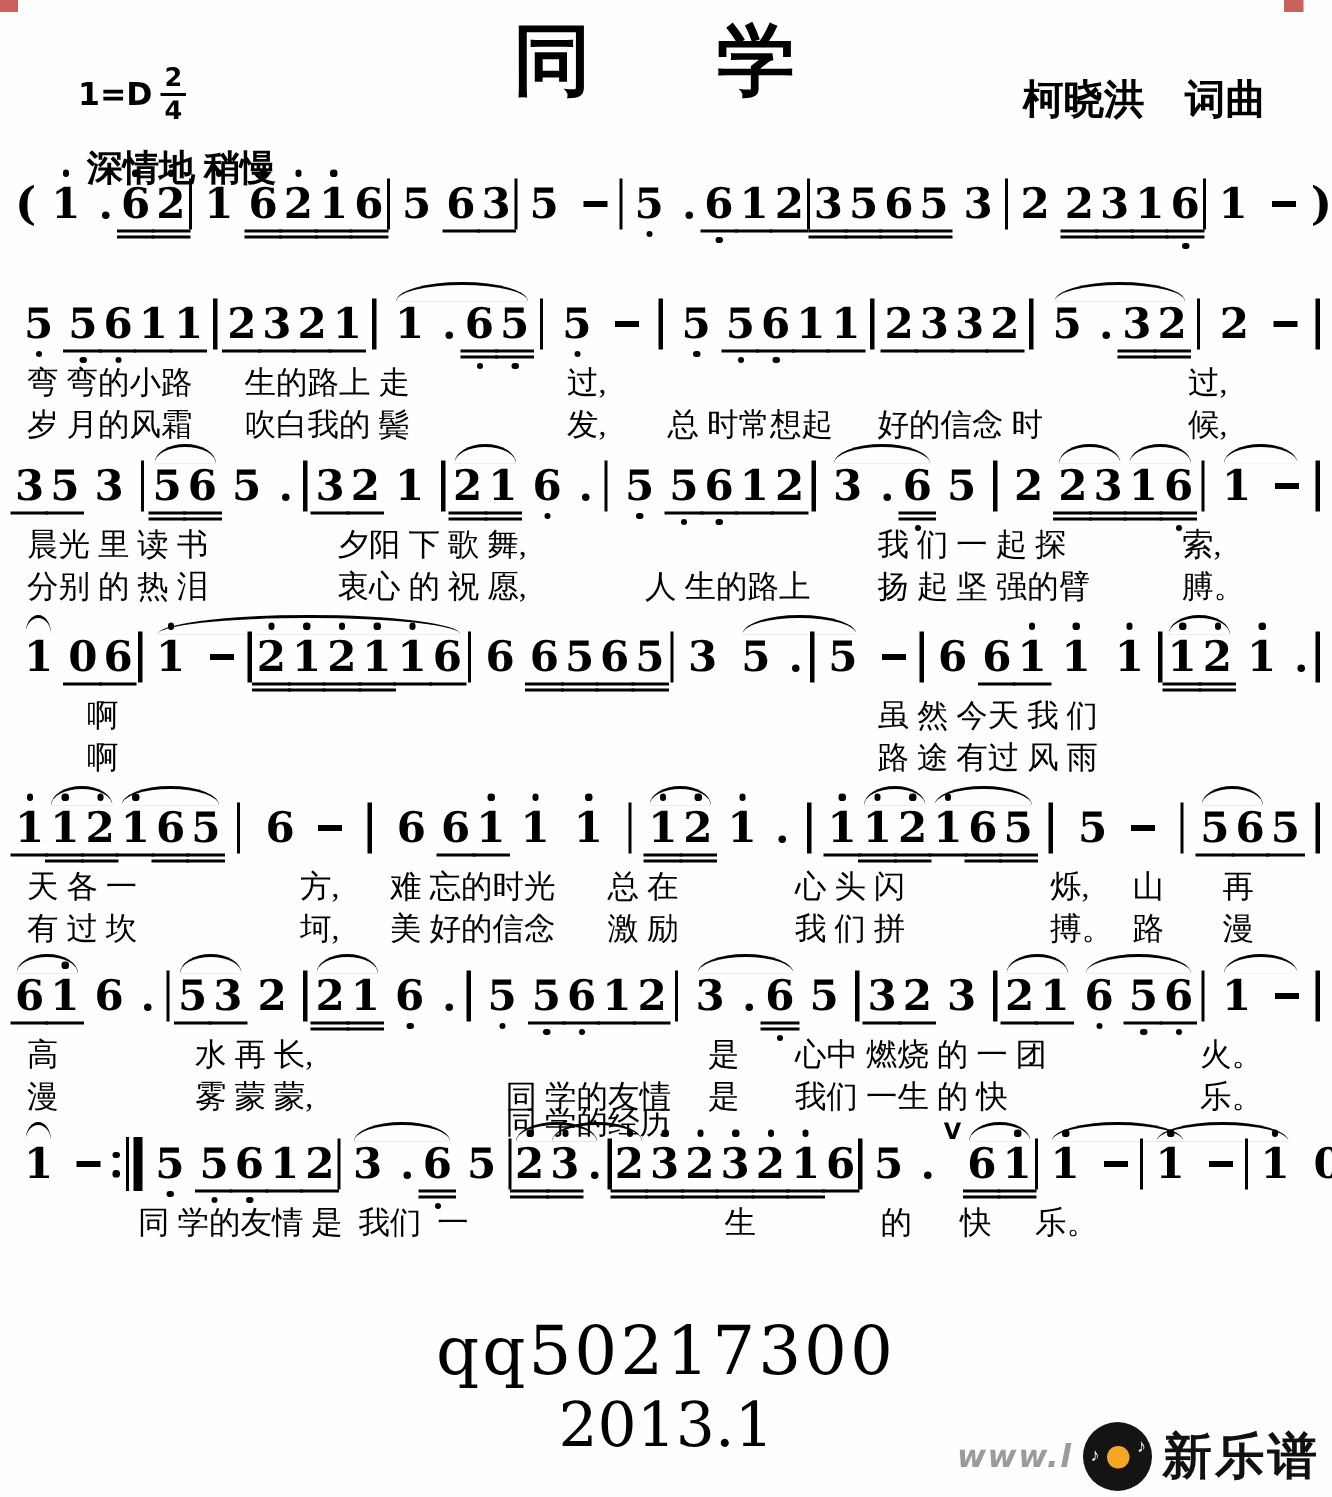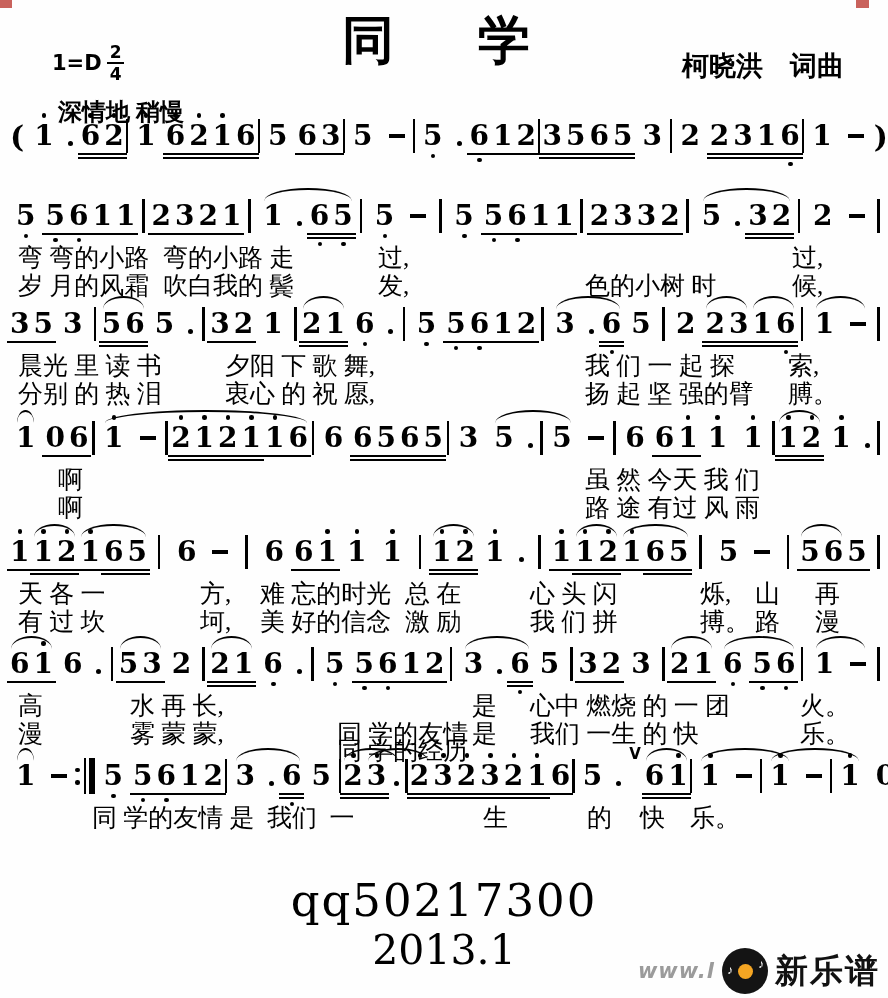--- a/index.html
+++ b/index.html
@@ -34,21 +34,21 @@
   .adot{width:5px;height:5px;border-radius:50%;background:#000;margin:14px 6px 0;flex:none;}
   .paren{font:700 30px "DejaVu Serif",serif;margin:0 2px;}
   .breath{font:700 15px "DejaVu Sans",sans-serif;transform:translateY(-22px);margin:0 2px;}
   .finbar,.repbar{display:flex;align-items:center;flex:none;}
   .thin{width:2.5px;height:36px;background:#000;}
   .thick{width:6px;height:36px;background:#000;margin-left:3px;}
   .rdots{display:flex;flex-direction:column;gap:8px;margin-right:4px;}
   .rdots b{width:4.5px;height:4.5px;border-radius:50%;background:#000;}
   .arc{position:absolute;top:-4px;height:11px;border-top:2px solid #000;
        border-radius:50% 50% 0 0/100% 100% 0 0;pointer-events:none;}
-  .lyr{position:relative;height:27px;margin-top:1px;font-size:25px;}
+  .lyr{position:relative;height:27px;margin-top:1px;font-size:21px;}
   .lyr span{position:absolute;top:0;white-space:pre;}
   
   .qq{position:absolute;top:874px;left:0;right:0;text-align:center;
       font:400 45px "DejaVu Serif",serif;letter-spacing:2px;}
   .date{position:absolute;top:926px;left:0;right:0;text-align:center;
       font:400 41px "DejaVu Serif",serif;}
   .wm{position:absolute;right:8px;bottom:4px;display:flex;align-items:center;gap:7px;}
   .wm-url{color:#9b9b9b;font:700 italic 21px "DejaVu Sans","Liberation Sans",sans-serif;letter-spacing:1px;}
   .vinyl{position:relative;width:46px;height:46px;background:#141414;border-radius:50%;flex:none;}
   .v-center{position:absolute;left:50%;top:50%;width:15px;height:15px;margin:-7.5px 0 0 -7.5px;
@@ -193,29 +193,30 @@
           <div class="meas">
             <span class="cell"><b class="dg">2</b></span>
             <span class="dash"></span>
           </div>
           <span class="bar"></span>
           <i class="arc" style="left: 264.359px; width: 87.4531px;"></i>
           <i class="arc" style="left: 702.656px; width: 87.4531px;"></i>
         </div>
         <div class="lyr">
           <span style="left: 18px;">弯 弯的小路</span>
-          <span style="left: 163px;">弯的小路 走</span>
+          <span style="left: 163px;">生的路上 走</span>
           <span style="left: 378px;">过,</span>
           <span style="left: 792px;">过,</span>
         </div>
         <div class="lyr">
           <span style="left: 18px; text-align: center;">岁 月的风霜</span>
           <span style="left: 163px;">吹白我的 鬓</span>
           <span style="left: 378px;">发,</span>
-          <span style="left: 585px;">色的小树 时</span>
+          <span style="left: 445px;">总 时常想起</span>
+          <span style="left: 585px;">好的信念 时</span>
           <span style="left: 792px;">候,</span>
         </div>
       </div>
       <div class="system" style="top: 300px;">
         <div class="nrow">
           <div class="meas">
             <span class="cell beam"><b class="dg">3</b><i class="ul" style="bottom: -5px;"></i></span>
             <span class="cell beam"><b class="dg">5</b><i class="ul" style="bottom: -5px;"></i></span>
             <span class="cell"><b class="dg">3</b></span>
           </div>
@@ -277,20 +278,21 @@
         </div>
         <div class="lyr">
           <span style="left: 18px;">晨光 里 读 书</span>
           <span style="left: 225px;">夕阳 下 歌 舞,</span>
           <span style="left: 585px;">我 们 一 起 探</span>
           <span style="left: 788px;">索,</span>
         </div>
         <div class="lyr">
           <span style="left: 18px;">分别 的 热 泪</span>
           <span style="left: 225px;">衷心 的 祝 愿,</span>
+          <span style="left: 430px;">人 生的路上</span>
           <span style="left: 585px;">扬 起 坚 强的臂</span>
           <span style="left: 788px;">膊。</span>
         </div>
       </div>
       <div class="system" style="top: 414px;">
         <div class="nrow">
           <div class="meas">
             <span class="cell"><b class="dg">1</b></span>
             <span class="cell beam"><b class="dg">0</b><i class="ul" style="bottom: -5px;"></i></span>
             <span class="cell beam"><b class="dg">6</b><i class="ul" style="bottom: -5px;"></i></span>

